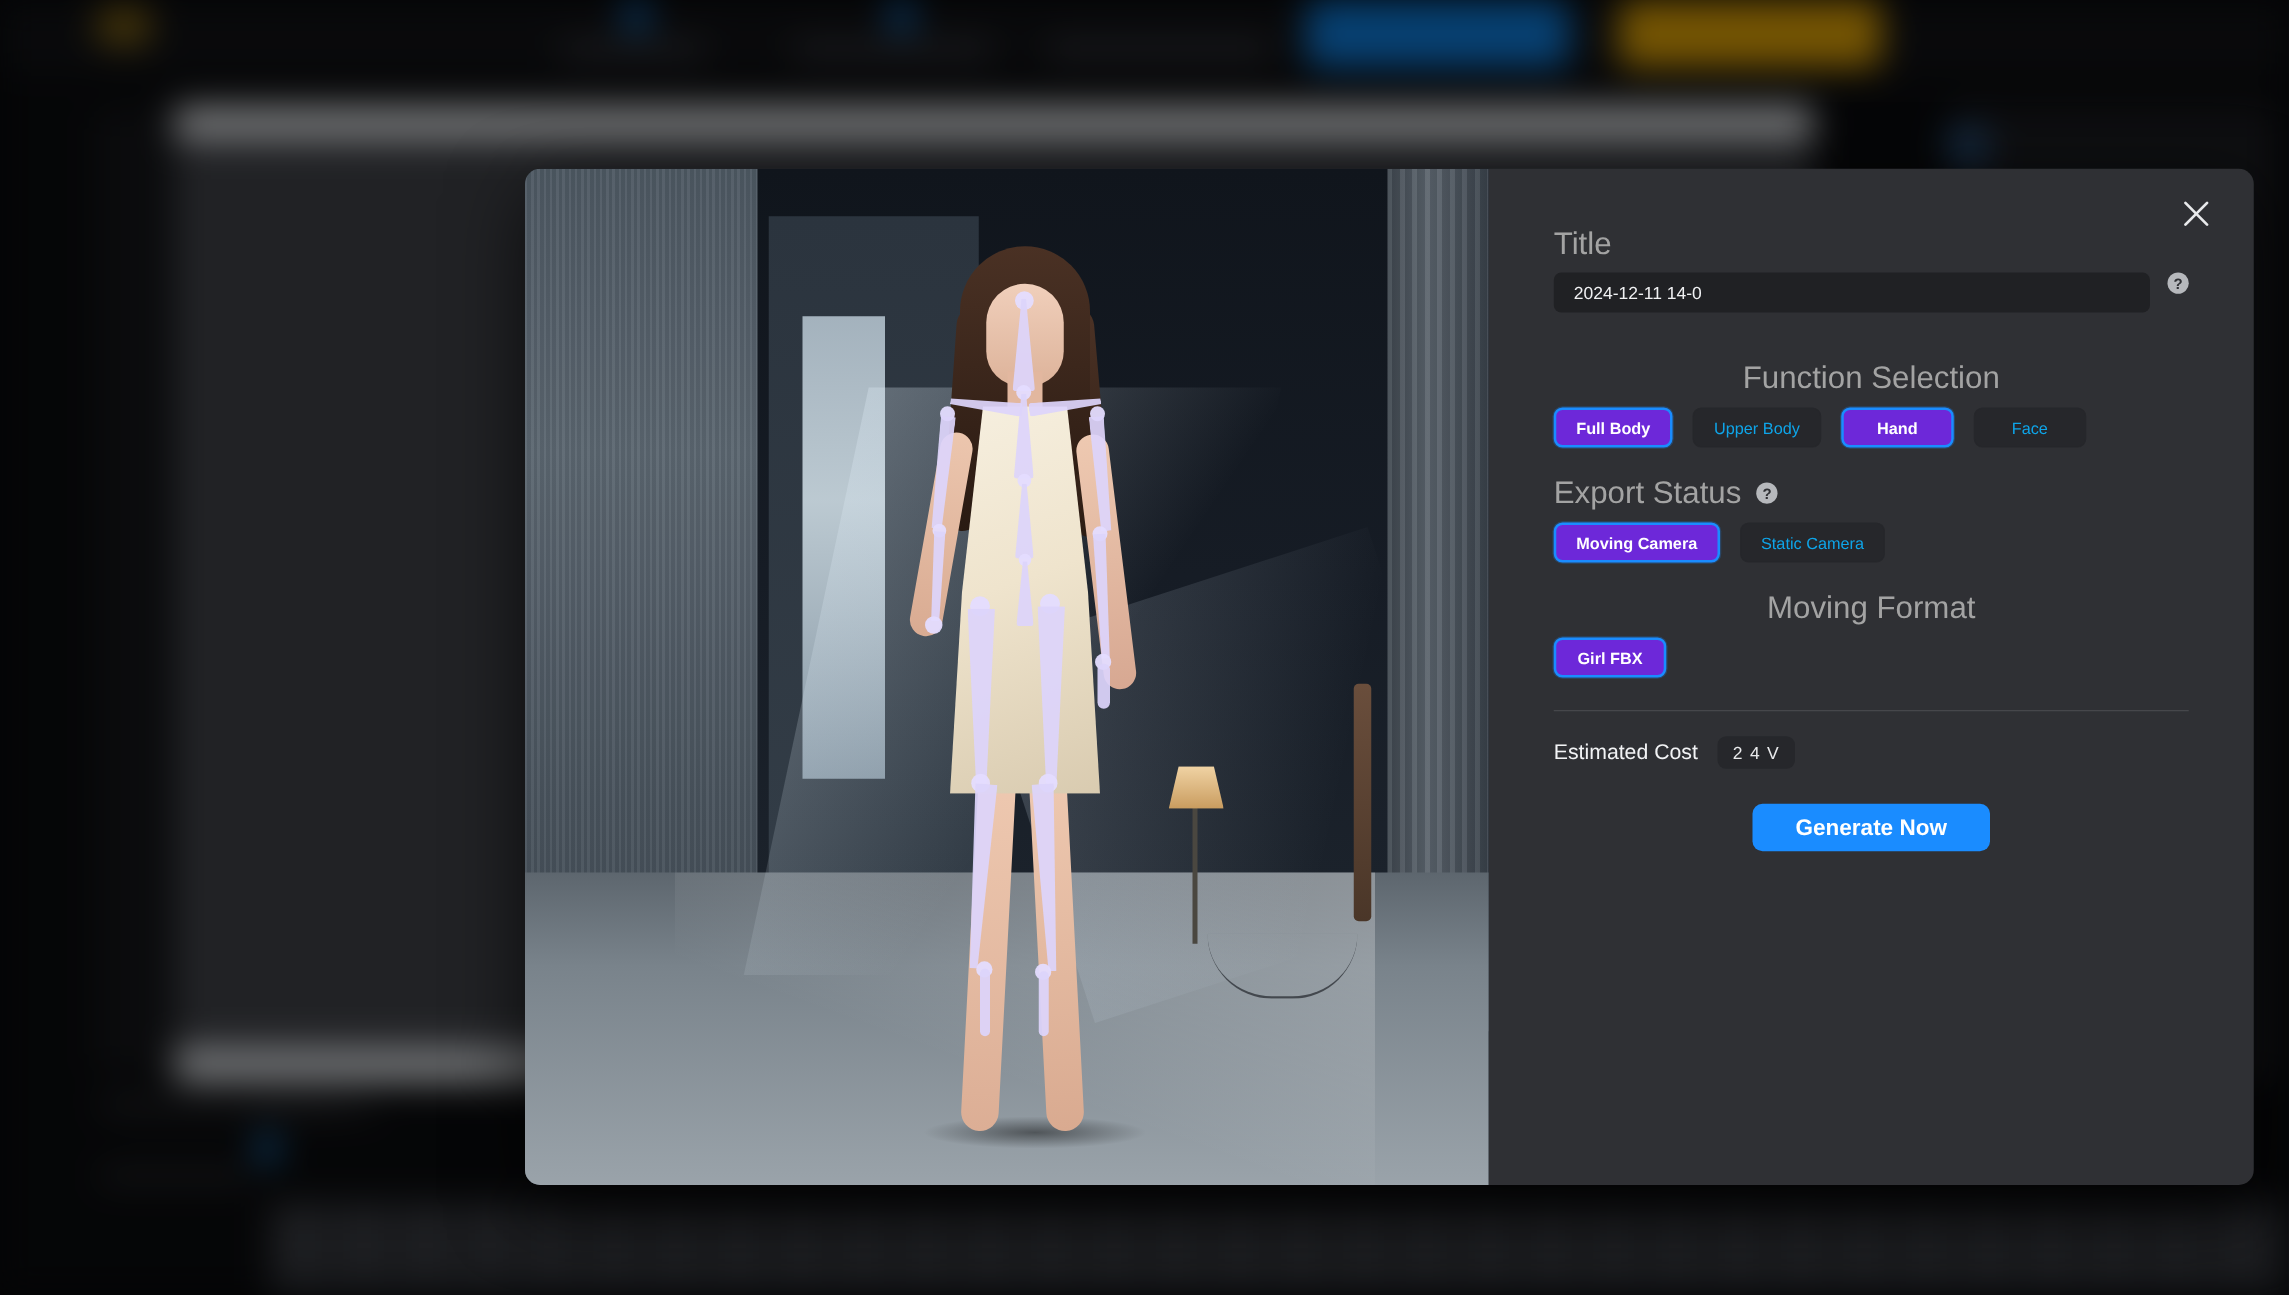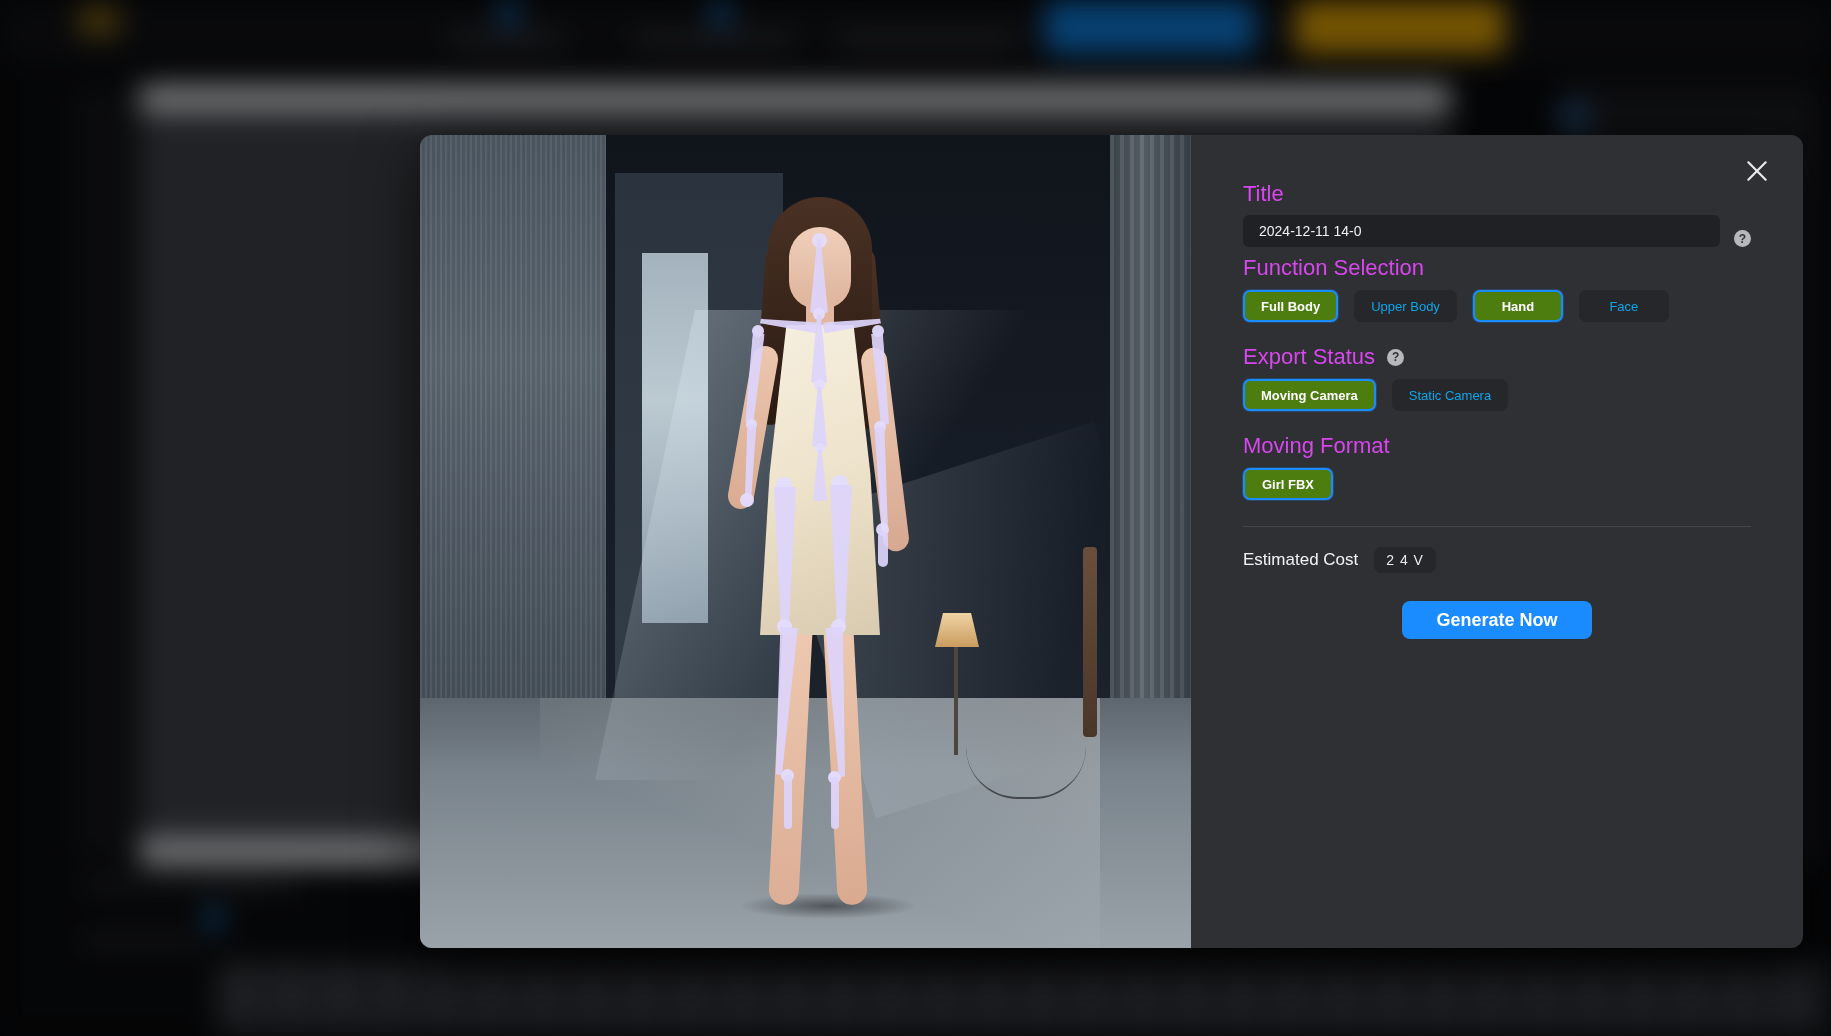--- a/index.html
+++ b/index.html
@@ -254,27 +254,27 @@
     display:flex; align-items:center; justify-content:center;
     cursor:pointer;
   }
   .close-btn svg{ width:26px; height:26px; }
 
   .modal-title{
     font-size:27px; font-weight:bold; letter-spacing:.2px;
     margin:0 0 30px 0;
   }
   .section-label{
-    font-size:22px; font-weight:normal;
-    margin:0 0 9px 0; color:#d946ef;
+    font-size:25px; font-weight:normal;
+    margin:0 0 9px 0; color:#a3a3a3;
   }
   .section-label.tight{ margin-bottom:8px; }
-  .sec{ margin-bottom:22px; }
-
-  .title-row{ display:flex; align-items:flex-end; gap:14px; margin-bottom:8px; }
+  .sec{ margin-bottom:22px;text-align:center; }
+
+  .title-row{ display:flex; align-items:flex-start; gap:14px; margin-bottom:38px; }
   .title-input{
     flex:1 1 auto; height:32px;
     background:#202124; border:none; border-radius:6px;
     color:#f0f1f3; font-size:14px;
     font-family:"Liberation Sans", sans-serif;
     padding:0 16px;
     outline:none;
   }
   .help-dot{
     width:17px; height:17px; border-radius:50%;
@@ -294,21 +294,21 @@
     font-size:13px;
     font-family:"Liberation Sans", sans-serif;
     display:flex; align-items:center; justify-content:center;
     cursor:pointer;
     white-space:nowrap;
   }
   .opt.off{
     background:#26272b; color:#0ea5e9; border:1px solid #26272b;
   }
   .opt.on{
-    background:#4d7c0f; color:#ffffff; font-weight:bold;
+    background:#6d28d9; color:#ffffff; font-weight:bold;
     border:2px solid #1a8cff;
     box-shadow:0 0 0 1px rgba(26,140,255,.25);
   }
 
   .divider{
     height:1px; background:#46474b;
     margin:26px 0 0 0; width:100%;
   }
   .cost-row{
     display:flex; align-items:center; gap:16px;

